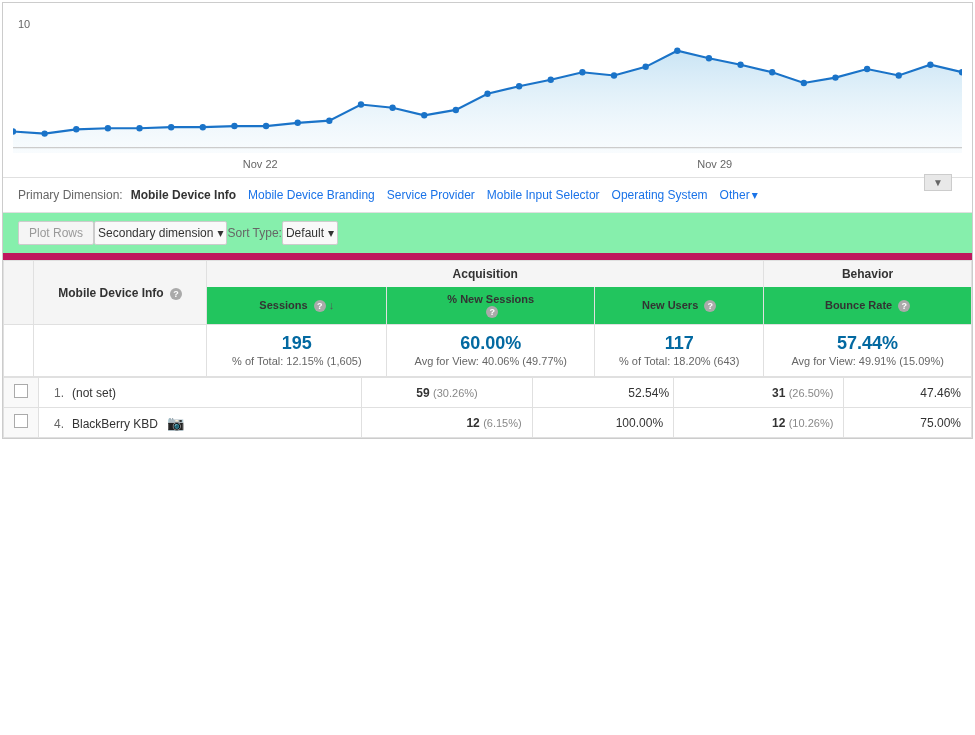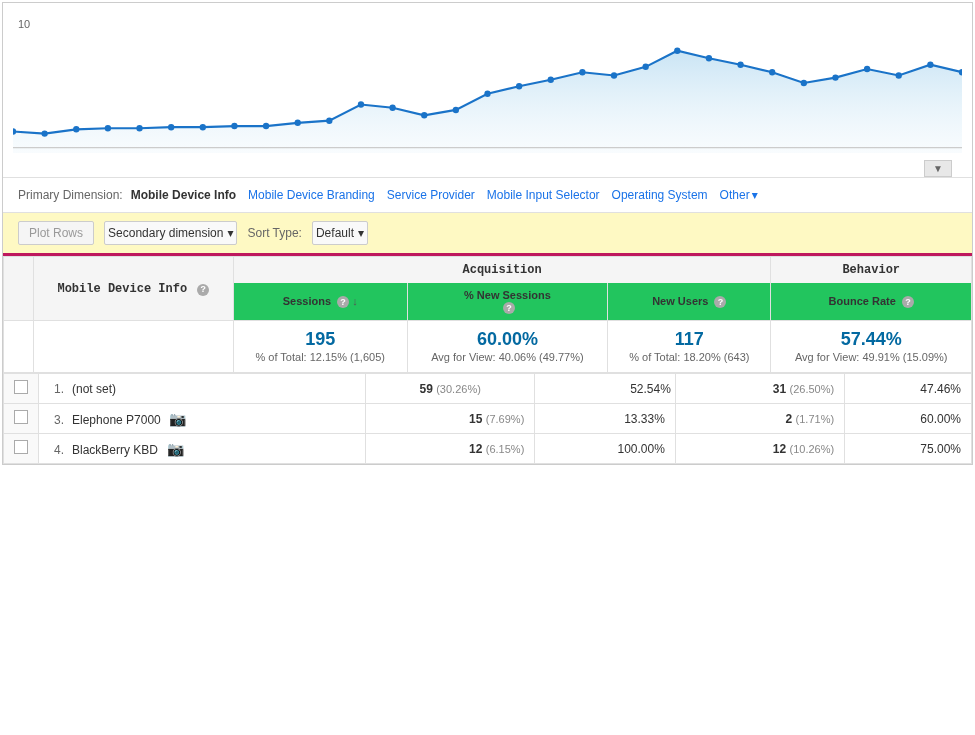--- a/index.html
+++ b/index.html
@@ -101,23 +101,22 @@
       display: flex;
       align-items: center;
       gap: 2px;
     }
 
     
     .controls-bar {
       padding: 8px 15px;
       display: flex;
       align-items: center;
-      gap: 10px;
-      border-bottom: 3px solid #be185d;
-      background: #fef9c3;
+      border-bottom: 7px solid #be185d;
+      background: #86efac;
     }
 
     .btn-plot-rows {
       padding: 4px 10px;
       background: #f5f5f5;
       border: 1px solid #ccc;
       color: #999;
       font-size: 12px;
       cursor: not-allowed;
       border-radius: 2px;
@@ -152,21 +151,20 @@
       padding: 6px 10px;
     }
 
     .data-table thead tr:first-child th {
       background: #f5f5f5;
       font-weight: bold;
       text-align: center;
       font-size: 12px;
       color: #333;
       border-bottom: none;
-      font-family: Liberation Mono, monospace;
     }
 
     .data-table thead tr:second-child th {
       background: #f5f5f5;
     }
 
     .col-header-row th {
       background: #22c55e;
       text-align: center;
       font-size: 11px;
@@ -326,20 +324,24 @@
       <circle cx="720" cy="55" r="3" fill="#1a73c8"></circle>
       <circle cx="750" cy="65" r="3" fill="#1a73c8"></circle>
       <circle cx="780" cy="60" r="3" fill="#1a73c8"></circle>
       <circle cx="810" cy="52" r="3" fill="#1a73c8"></circle>
       <circle cx="840" cy="58" r="3" fill="#1a73c8"></circle>
       <circle cx="870" cy="48" r="3" fill="#1a73c8"></circle>
       <circle cx="900" cy="55" r="3" fill="#1a73c8"></circle>
 
       <line x1="0" y1="125" x2="900" y2="125" stroke="#ccc" stroke-width="1"></line>
     </svg>
+    <div class="chart-x-labels">
+      <span>Nov 22</span>
+      <span>Nov 29</span>
+    </div>
     <div class="chart-scrollbar">
       <button class="scrollbar-btn">▼</button>
     </div>
   </div>
 
   <div class="primary-dimension-bar">
     <span class="label">Primary Dimension:</span>
     <span class="active-dim">Mobile Device Info</span>
     <a class="dim-link">Mobile Device Branding</a>
     <a class="dim-link">Service Provider</a>
@@ -432,28 +434,20 @@
           <tr class="data-row" style="border-bottom: 1px solid rgb(224, 224, 224);">
             <td style="text-align: center; width: 30px; background: rgb(249, 249, 249); border: 1px solid rgb(224, 224, 224);"><span class="check-box"></span></td>
             <td class="name-col" style="text-align: left; padding-left: 15px; border: 1px solid rgb(224, 224, 224);"><span class="row-num">1.</span><span>(not set)</span></td>
             <td style="text-align: center; border: 1px solid rgb(224, 224, 224); padding: 6px 10px;"><span class="bold-val">59</span> <span class="pct-val">(30.26%)</span></td>
             <td style="text-align: right; border: 1px solid rgb(224, 224, 224); padding: 6px 4px;"><span>52.54%</span></td>
             <td style="text-align: right; border: 1px solid rgb(224, 224, 224); padding: 6px 10px;"><span class="bold-val">31</span> <span class="pct-val">(26.50%)</span></td>
             <td style="text-align: right; border: 1px solid rgb(224, 224, 224); padding: 6px 10px;"><span>47.46%</span></td>
           </tr>
           <tr class="data-row" style="border-bottom: 1px solid rgb(224, 224, 224);">
             <td style="text-align: center; width: 30px; background: rgb(249, 249, 249); border: 1px solid rgb(224, 224, 224);"><span class="check-box"></span></td>
-            <td class="name-col" style="text-align: left; padding-left: 15px; border: 1px solid rgb(224, 224, 224);"><span class="row-num">3.</span><span>Elephone P7000</span><span class="camera-icon"> 📷</span></td>
-            <td style="text-align: right; border: 1px solid rgb(224, 224, 224); padding: 6px 10px;"><span class="bold-val">15</span> <span class="pct-val">(7.69%)</span></td>
-            <td style="text-align: right; border: 1px solid rgb(224, 224, 224); padding: 6px 10px;"><span>13.33%</span></td>
-            <td style="text-align: right; border: 1px solid rgb(224, 224, 224); padding: 6px 10px;"><span class="bold-val">2</span> <span class="pct-val">(1.71%)</span></td>
-            <td style="text-align: right; border: 1px solid rgb(224, 224, 224); padding: 6px 10px;"><span>60.00%</span></td>
-          </tr>
-          <tr class="data-row" style="border-bottom: 1px solid rgb(224, 224, 224);">
-            <td style="text-align: center; width: 30px; background: rgb(249, 249, 249); border: 1px solid rgb(224, 224, 224);"><span class="check-box"></span></td>
             <td class="name-col" style="text-align: left; padding-left: 15px; border: 1px solid rgb(224, 224, 224);"><span class="row-num">4.</span><span>BlackBerry KBD</span><span class="camera-icon"> 📷</span></td>
             <td style="text-align: right; border: 1px solid rgb(224, 224, 224); padding: 6px 10px;"><span class="bold-val">12</span> <span class="pct-val">(6.15%)</span></td>
             <td style="text-align: right; border: 1px solid rgb(224, 224, 224); padding: 6px 10px;"><span>100.00%</span></td>
             <td style="text-align: right; border: 1px solid rgb(224, 224, 224); padding: 6px 10px;"><span class="bold-val">12</span> <span class="pct-val">(10.26%)</span></td>
             <td style="text-align: right; border: 1px solid rgb(224, 224, 224); padding: 6px 10px;"><span>75.00%</span></td>
           </tr>
         </tbody>
       </table>
     </div>
 

